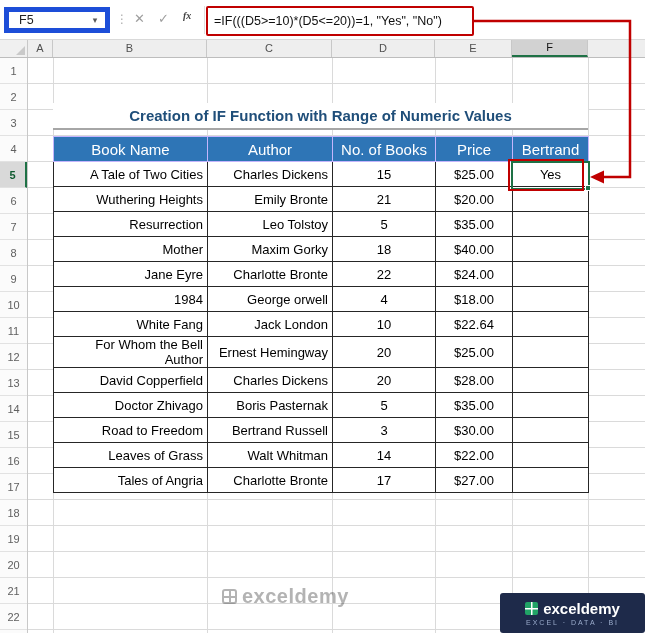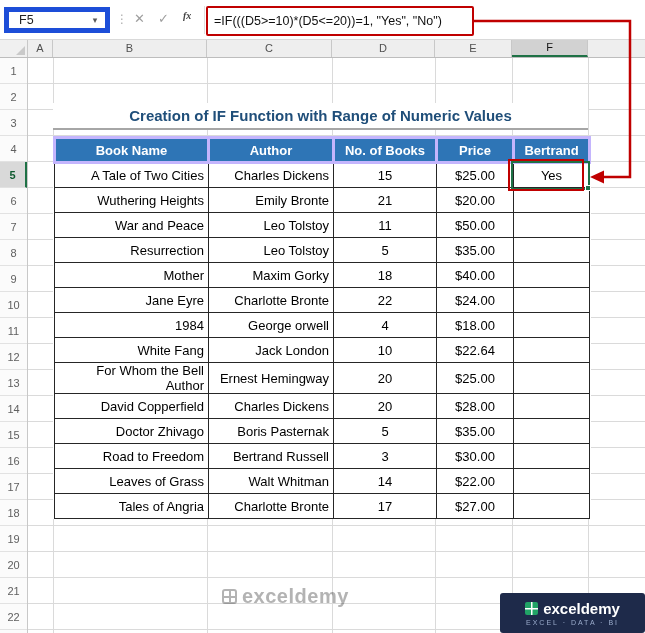--- a/index.html
+++ b/index.html
@@ -38,21 +38,21 @@
   .cells { position:absolute; left:28px; top:58px; width:617px; height:575px; background:#fff;
            background-image:repeating-linear-gradient(to bottom, transparent 0 25px, #dadada 25px 26px); z-index:1; }
   .vline { position:absolute; top:0; bottom:0; width:1px; background:#dadada; }
   .v1{left:25px;} .v2{left:179px;} .v3{left:304px;} .v4{left:407px;} .v5{left:484px;} .v6{left:560px;}
 
   .sheet-title { position:absolute; left:25px; top:26px; width:535px; height:27px; text-align:center; line-height:26px;
                  font-size:15px; font-weight:bold; color:#1f4e79; border-bottom:2px solid #a6a6a6; background:#fff; z-index:2;margin-top:19px; }
 
   
   .book-table { position:absolute; left:25px; top:78px; width:535px; border-collapse:collapse; table-layout:fixed; z-index:2; background:#fff; }
-  .book-table th { background:#2e75b6; color:#fff; font-weight:bold; font-size:13px; height:25px; text-align:center; border:3px solid #c4b5fd; }
+  .book-table th { background:#2e75b6; color:#fff; font-weight:normal; font-size:15px; height:25px; text-align:center; border:1px solid #c4b5fd; }
   .book-table td { font-size:13px; color:#000; height:25px; border:1px solid #262626; padding:0 4px; background:#fff; }
   .book-table td.c0, .book-table td.c1 { text-align:right; }
   .book-table td.c2, .book-table td.c3, .book-table td.c4 { text-align:center; }
 
   
   .sel-green { position:absolute; left:511px; top:161px; width:79px; height:29px; border:2px solid #1e7145; z-index:6; pointer-events:none; }
   .red-cell-box { position:absolute; left:508px; top:159px; width:76px; height:32px; border:2.5px solid #c00000; z-index:7; pointer-events:none; }
   .fill-handle { position:absolute; left:585px; top:185px; width:6px; height:6px; background:#1e7145; border:1px solid #fff; z-index:8; }
   .arrow-svg { position:absolute; left:0; top:0; width:645px; height:633px; z-index:9; pointer-events:none; }
 
@@ -167,27 +167,20 @@
             <td class="c4">Yes</td>
           </tr>
           <tr>
             <td class="c0">Wuthering Heights</td>
             <td class="c1">Emily Bronte</td>
             <td class="c2">21</td>
             <td class="c3">$20.00</td>
             <td class="c4"></td>
           </tr>
           <tr>
-            <td class="c0">War and Peace</td>
-            <td class="c1">Leo Tolstoy</td>
-            <td class="c2">11</td>
-            <td class="c3">$50.00</td>
-            <td class="c4"></td>
-          </tr>
-          <tr>
             <td class="c0">Resurrection</td>
             <td class="c1">Leo Tolstoy</td>
             <td class="c2">5</td>
             <td class="c3">$35.00</td>
             <td class="c4"></td>
           </tr>
           <tr>
             <td class="c0">Mother</td>
             <td class="c1">Maxim Gorky</td>
             <td class="c2">18</td>

